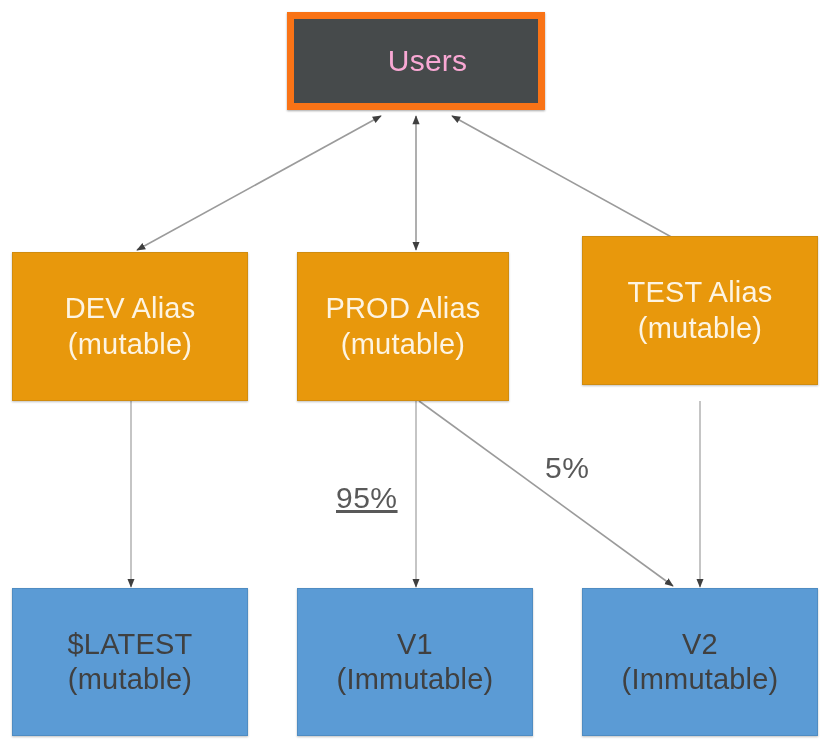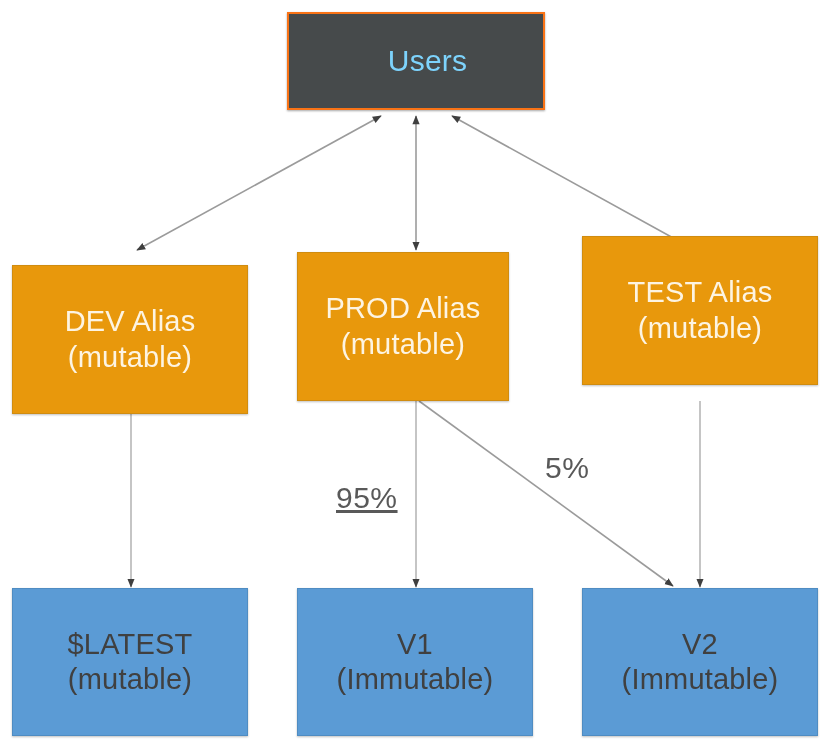--- a/index.html
+++ b/index.html
@@ -38,24 +38,24 @@
     letter-spacing: 0.2px;
     z-index: 2;
   }
   .node .line1,
   .node .line2 {
     display: block;
     white-space: nowrap;
   }
   .node-users {
     background: #464a4b;
-    border: 2px solid #f97316;
+    border: 7px solid #f97316;
     box-shadow: 0 1px 2px rgba(0,0,0,0.35);
     font-size: 30px;
-    color: #7dd3fc;
+    color: #f9a8d4;
     padding-left: 23px;
   }
   .node-alias {
     background: #e8980c;
     border: 1px solid #d08c10;
     box-shadow: 0 1px 2px rgba(0,0,0,0.25);
     font-size: 29px;
     color: #fdf4e2;
   }
   .node-version {
@@ -101,21 +101,21 @@
 
     <line x1="419" y1="401" x2="673" y2="586" stroke="#9b9b9b" stroke-width="1.6" marker-end="url(#arrowEnd)"></line>
 
     <line x1="700" y1="401" x2="700" y2="587" stroke="#bfbfbf" stroke-width="1.8" marker-end="url(#arrowEnd)"></line>
   </svg>
 
   <div class="node node-users" style="left:287px; top:12px; width:258px; height:98px;">
     <span class="line1">Users</span>
   </div>
 
-  <div class="node node-alias" style="left:12px; top:252px; width:236px; height:149px;margin-top:13px;">
+  <div class="node node-alias" style="left:12px; top:252px; width:236px; height:149px;">
     <span class="line1">DEV Alias</span>
     <span class="line2">(mutable)</span>
   </div>
 
   <div class="node node-alias" style="left:297px; top:252px; width:212px; height:149px;">
     <span class="line1">PROD Alias</span>
     <span class="line2">(mutable)</span>
   </div>
 
   <div class="node node-alias" style="left:582px; top:236px; width:236px; height:149px;">

